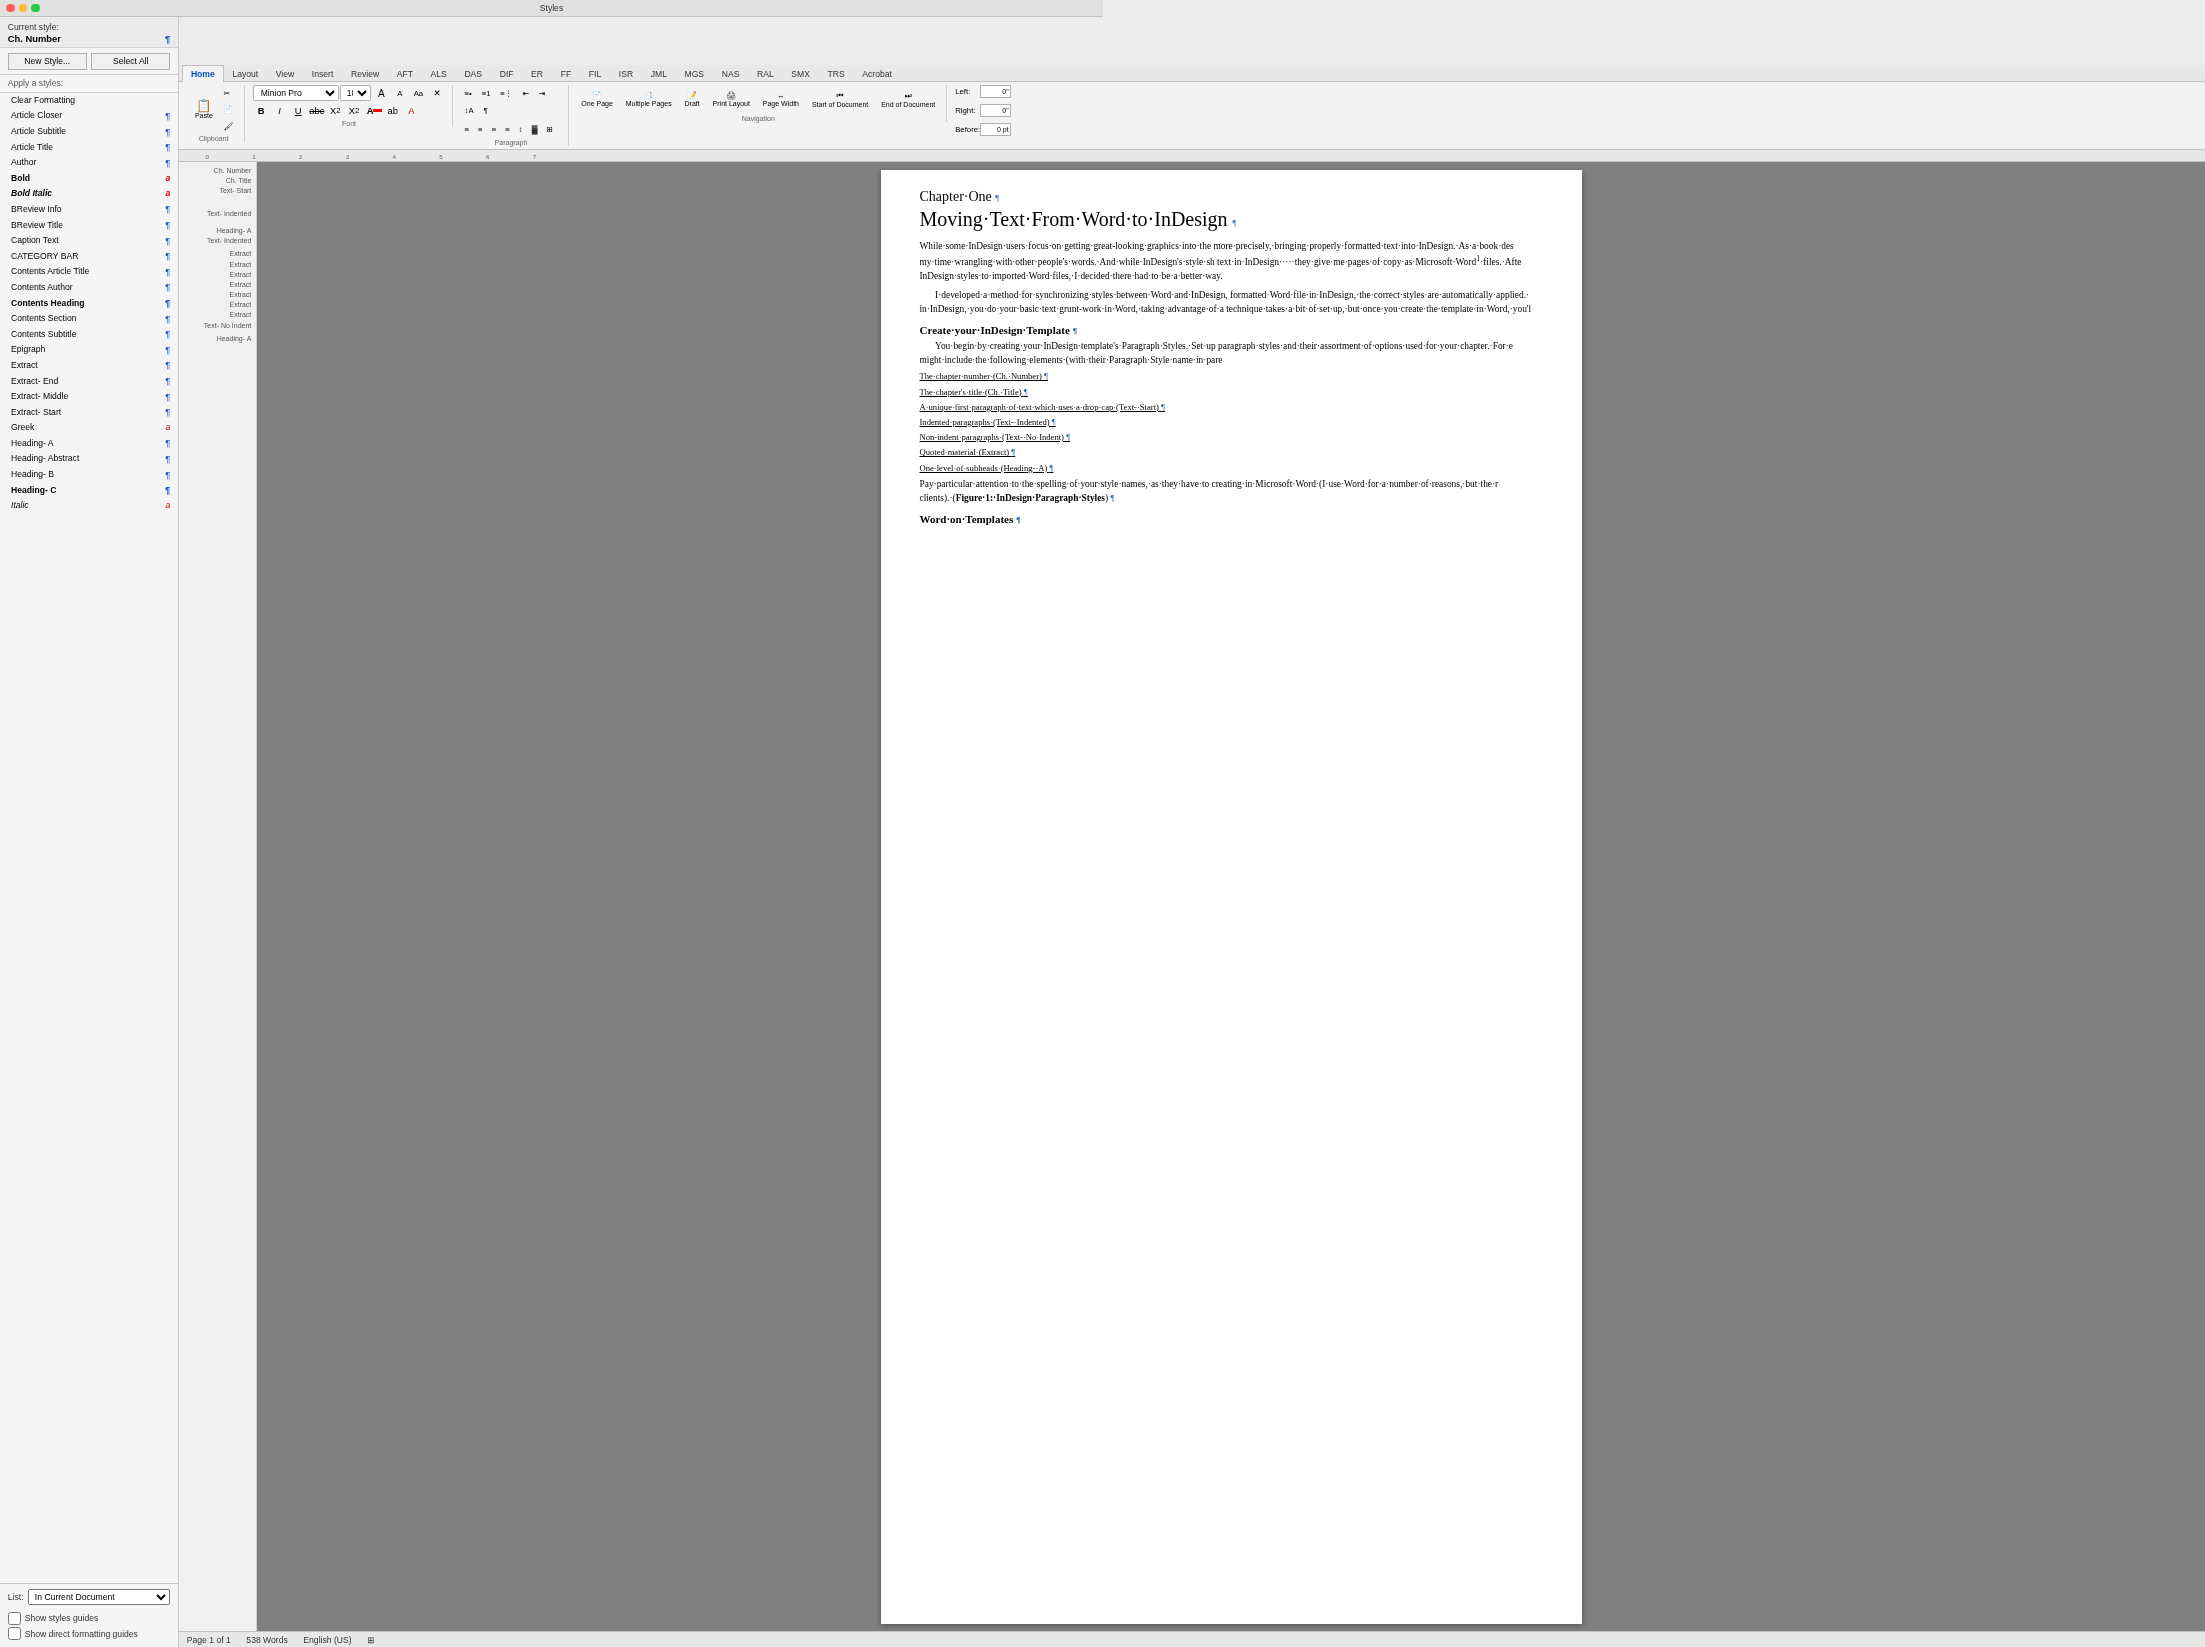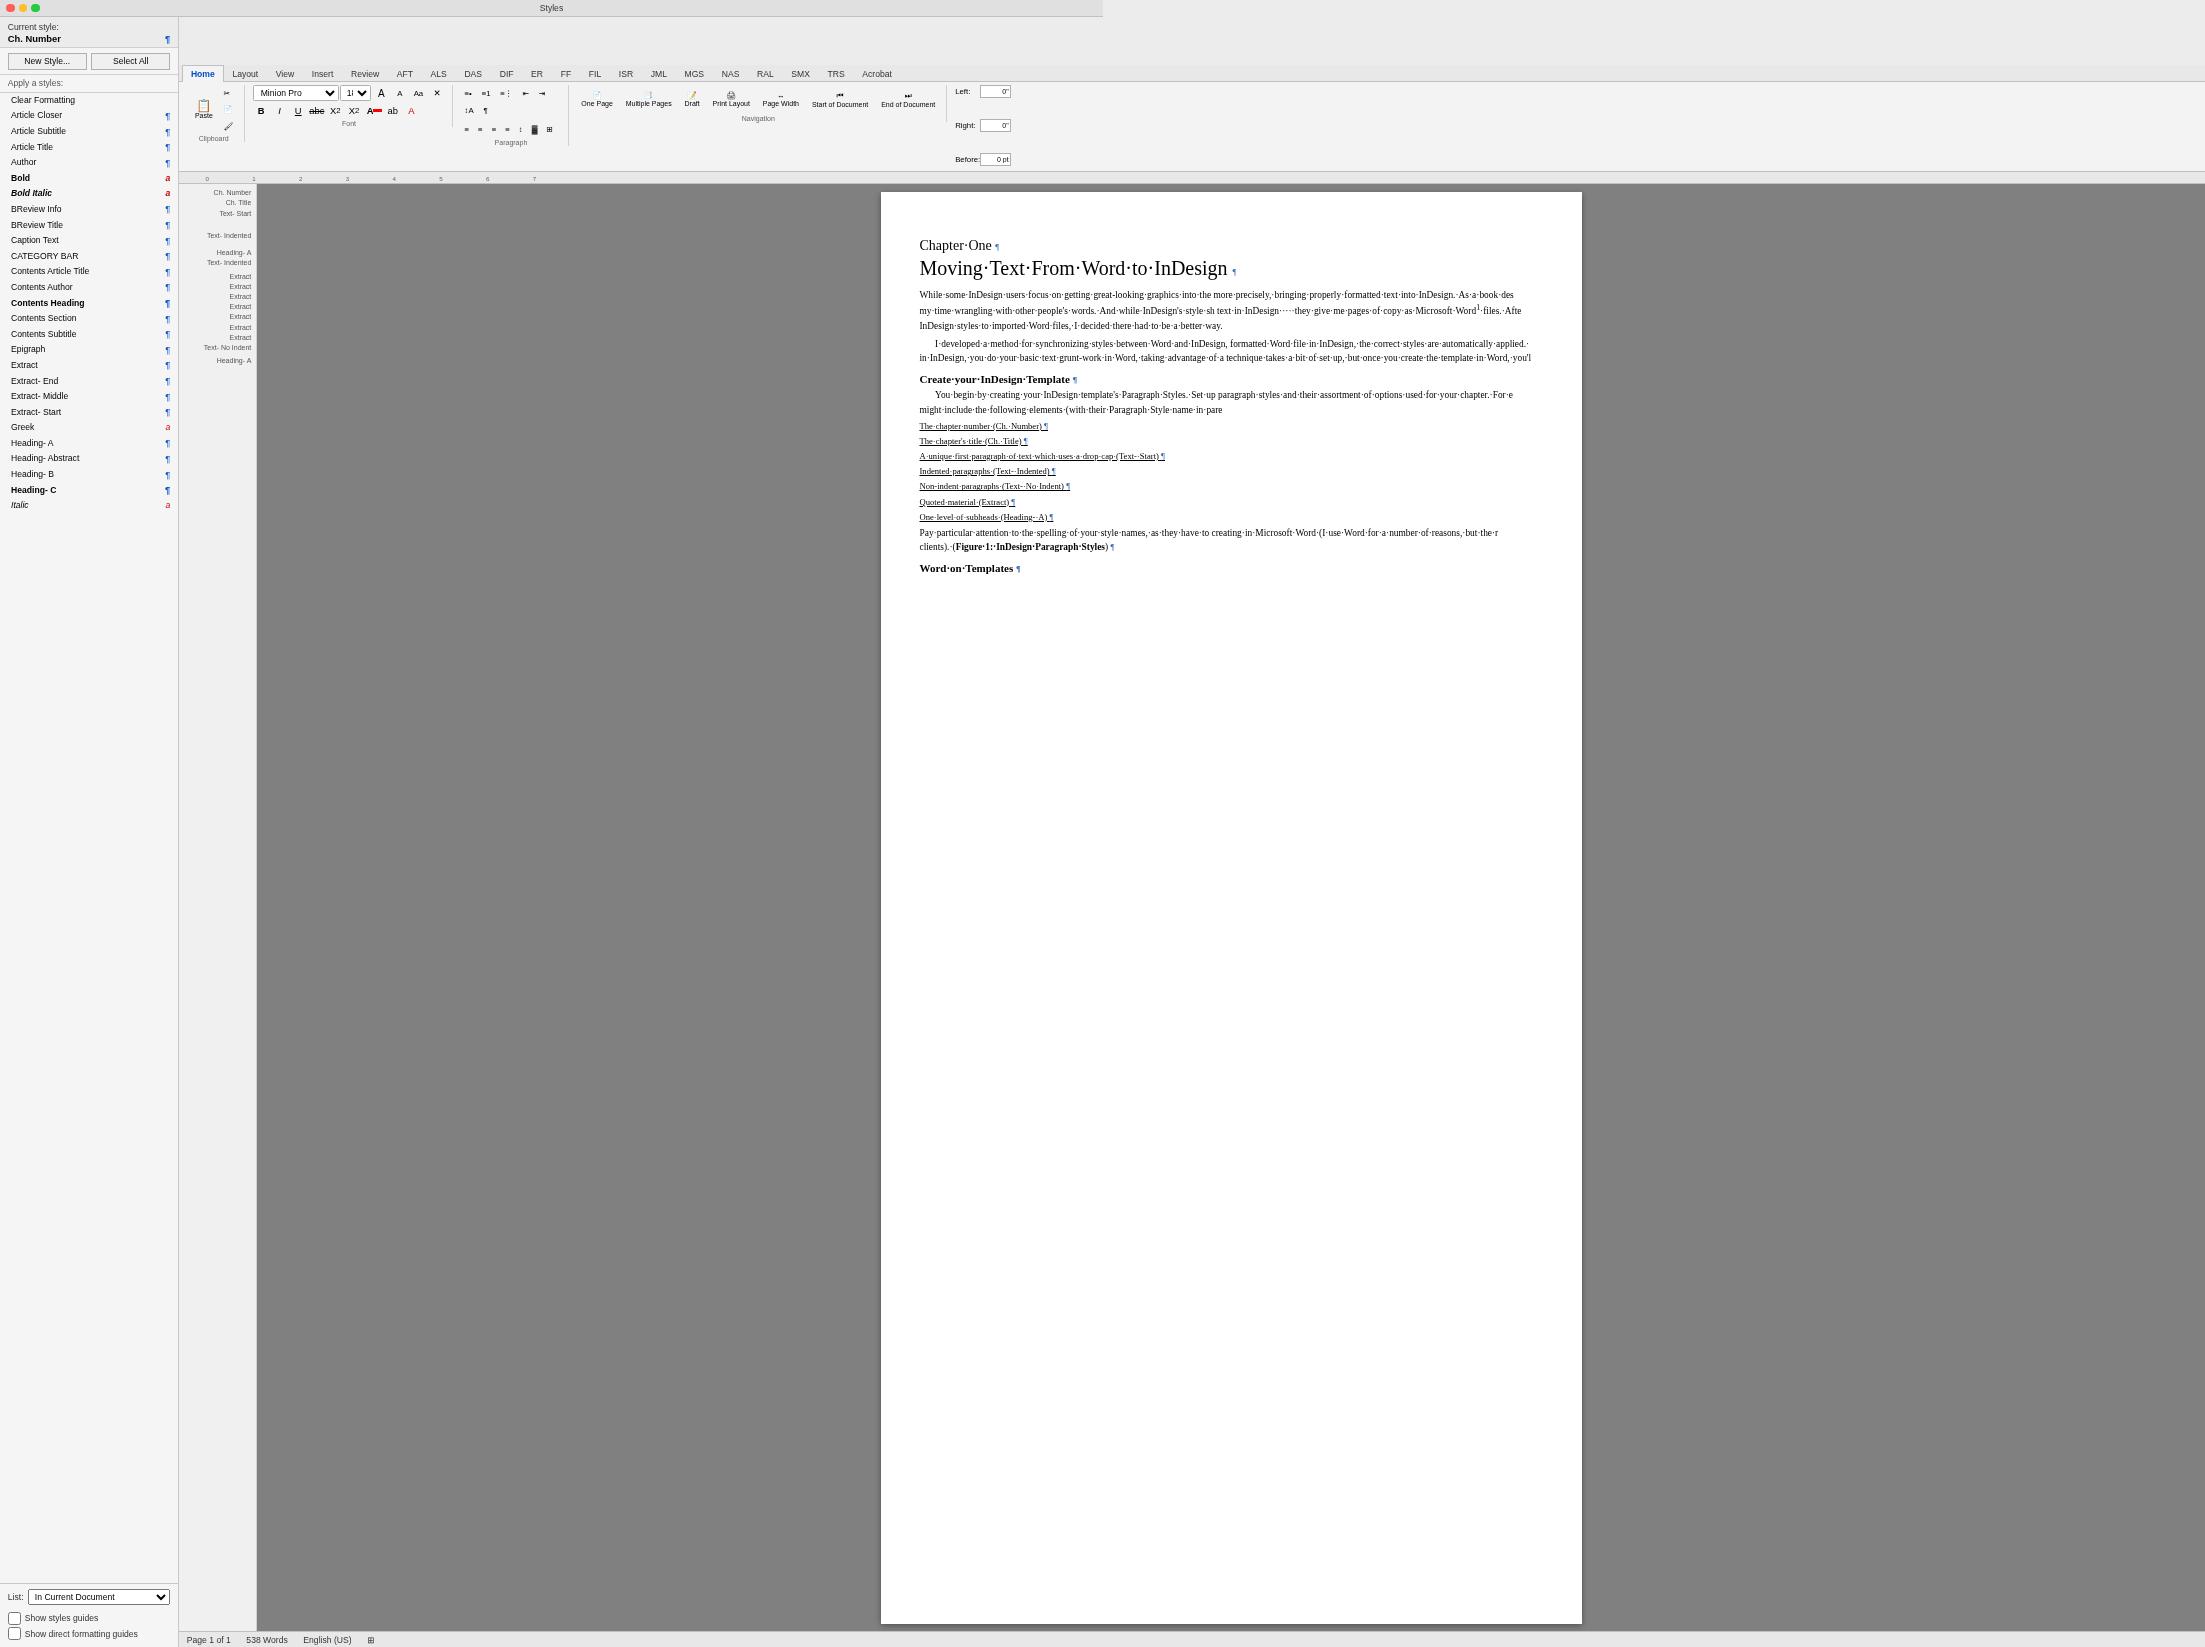--- a/index.html
+++ b/index.html
@@ -139,21 +139,21 @@
       position: relative; overflow: hidden;
     }
     .ruler-content { flex: 1; position: relative; height: 100%; }
 
     
     .content-area { display: flex; flex: 1; overflow: hidden; }
     .style-indicator { width: 78px; background: #f0f0f0; border-right: 0.8px solid #d0d0d0; overflow-y: auto; padding: 3.1px 0; }
     .style-indicator-item { font-size: 7px; color: #555; padding: 1.6px 4.7px; text-align: right; white-space: nowrap; overflow: hidden; text-overflow: ellipsis; }
 
     .document-area { flex: 1; background: #808080; overflow: auto; padding: 7.8px; display: flex; justify-content: center; }
-    .page { background: white; width: 701px; min-height: 701px; padding: 46px 39px; box-shadow: 0 1.6px 6.2px rgba(0,0,0,0.4); }
+    .page { background: white; width: 701px; min-height: 701px; padding: 19px 39px; box-shadow: 0 1.6px 6.2px rgba(0,0,0,0.4); }
 
     
     .ch-number { font-family: Georgia, serif; font-size: 14px; display: block; margin-bottom: 3.1px; }
     .ch-title { font-family: Georgia, serif; font-size: 20px; font-weight: normal; margin-bottom: 7.8px; }
     .text-start { font-family: Georgia, serif; font-size: 9.4px; line-height: 1.5; text-indent: 0; margin-bottom: 4.7px; }
     .text-indented { font-family: Georgia, serif; font-size: 9.4px; line-height: 1.5; text-indent: 15.6px; margin-bottom: 3.1px; }
     .heading-a { font-family: Georgia, serif; font-size: 11px; font-weight: bold; margin: 7.8px 0 3.1px; }
     .extract { font-family: Georgia, serif; font-size: 8.6px; line-height: 1.5; margin: 2.3px 0; text-decoration: underline; }
     .text-no-indent { font-family: Georgia, serif; font-size: 9.4px; line-height: 1.5; margin-bottom: 3.1px; }
     .para-mark { color: #3068b0; font-size: 8.6px; }
@@ -447,21 +447,21 @@
           </button>
           <button class="ribbon-btn" style="min-height:28px;">
             <span>⏭</span>
             <span class="btn-label">End of Document</span>
           </button>
         </div>
         <span class="ribbon-group-label">Navigation</span>
       </div>
 
       <div class="ribbon-group">
-        <div style="display:flex;flex-direction:column;gap:19px;font-size:7.8px;">
+        <div style="display:flex;flex-direction:column;gap:4px;font-size:7.8px;">
           <div class="right-panel-row">
             <span>Left:</span>
             <input class="right-panel-input" type="text" value="0&quot;" style="">
           </div>
           <div class="right-panel-row">
             <span>Right:</span>
             <input class="right-panel-input" type="text" value="0&quot;" style="">
           </div>
           <div class="right-panel-row">
             <span>Before:</span>

